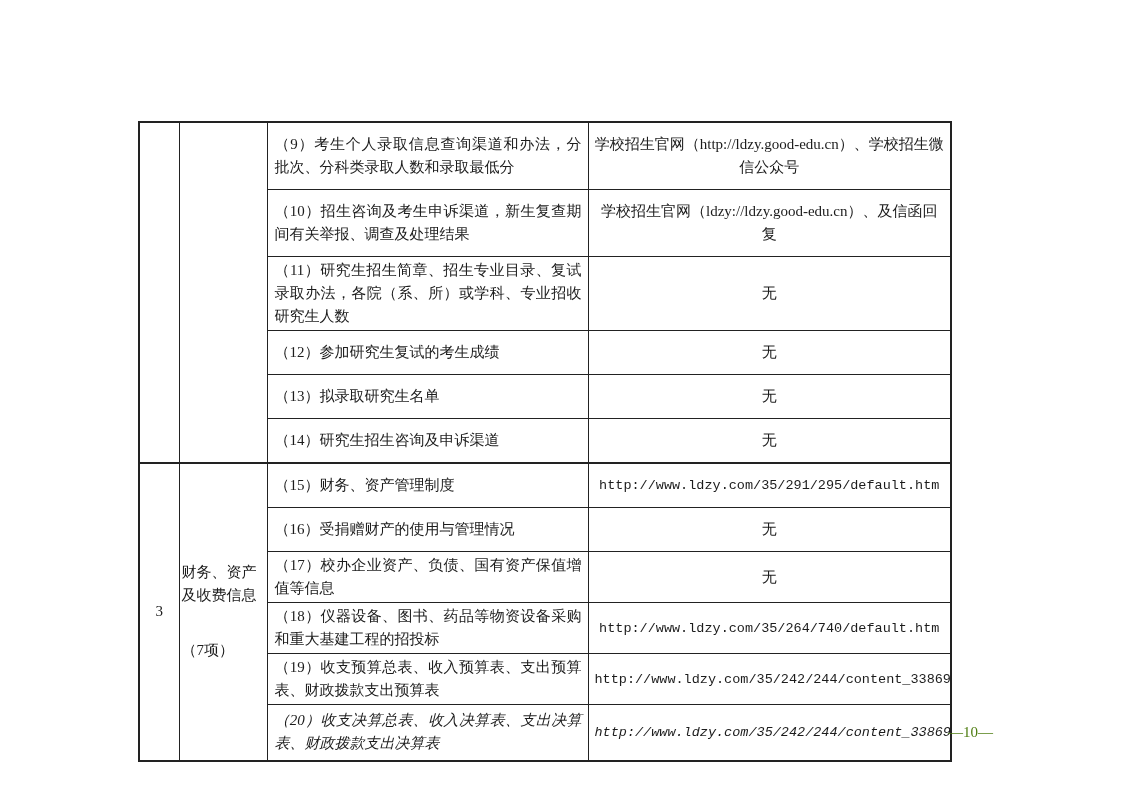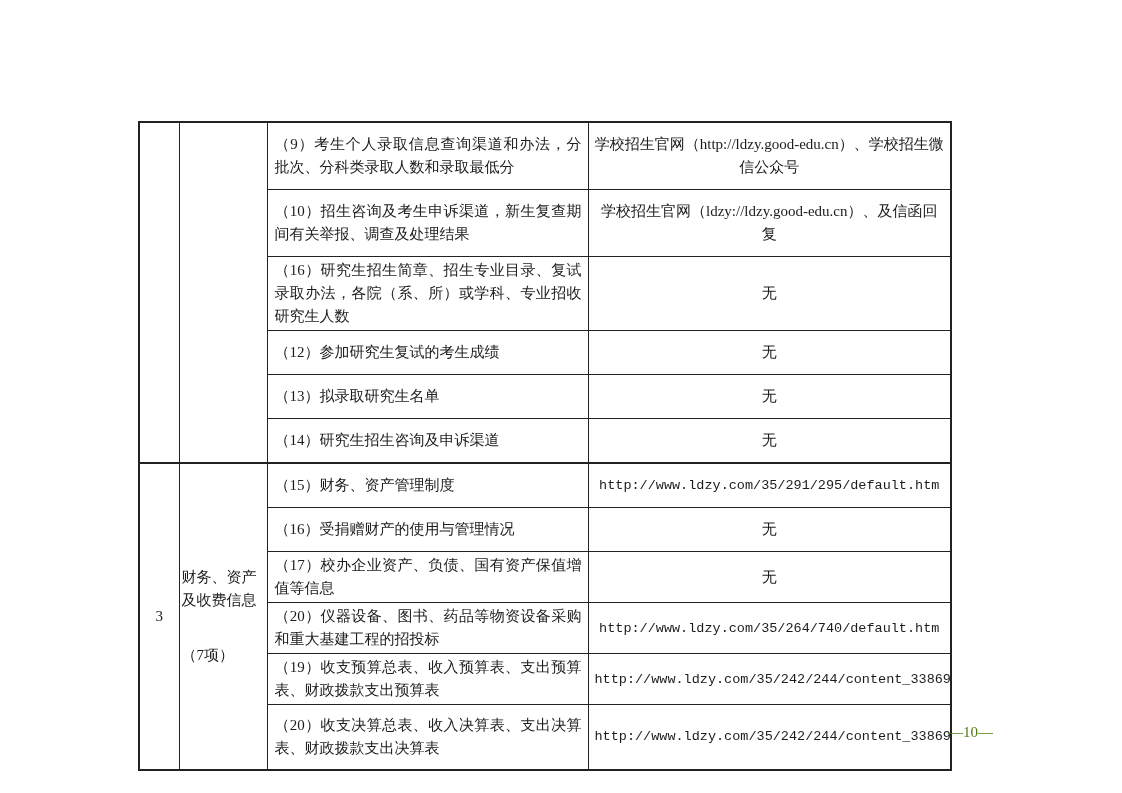--- a/index.html
+++ b/index.html
@@ -88,21 +88,21 @@
       <td class="c-num" rowspan="6"></td>
       <td class="c-cat" rowspan="6"></td>
       <td class="c-item">（9）考生个人录取信息查询渠道和办法，分批次、分科类录取人数和录取最低分</td>
       <td class="c-value">学校招生官网（http://ldzy.good-edu.cn）、学校招生微信公众号</td>
     </tr>
     <tr style="height:50px;">
       <td class="c-item">（10）招生咨询及考生申诉渠道，新生复查期间有关举报、调查及处理结果</td>
       <td class="c-value">学校招生官网（ldzy://ldzy.good-edu.cn）、及信函回复</td>
     </tr>
     <tr style="height:48px;">
-      <td class="c-item">（16）研究生招生简章、招生专业目录、复试录取办法，各院（系、所）或学科、专业招收研究生人数</td>
+      <td class="c-item">（11）研究生招生简章、招生专业目录、复试录取办法，各院（系、所）或学科、专业招收研究生人数</td>
       <td class="c-value">无</td>
     </tr>
     <tr style="height:30px;margin-left:20px;">
       <td class="c-item">（12）参加研究生复试的考生成绩</td>
       <td class="c-value">无</td>
     </tr>
     <tr style="height:29px;">
       <td class="c-item">（13）拟录取研究生名单</td>
       <td class="c-value">无</td>
     </tr>
@@ -123,27 +123,27 @@
     </tr>
     <tr style="height:42px;">
       <td class="c-item">（16）受捐赠财产的使用与管理情况</td>
       <td class="c-value">无</td>
     </tr>
     <tr style="height:39px;">
       <td class="c-item">（17）校办企业资产、负债、国有资产保值增值等信息</td>
       <td class="c-value">无</td>
     </tr>
     <tr style="height:43px;">
-      <td class="c-item">（20）仪器设备、图书、药品等物资设备采购和重大基建工程的招投标</td>
+      <td class="c-item">（18）仪器设备、图书、药品等物资设备采购和重大基建工程的招投标</td>
       <td class="c-value mono">http://www.ldzy.com/35/264/740/default.htm</td>
     </tr>
     <tr style="height:51px;">
       <td class="c-item">（19）收支预算总表、收入预算表、支出预算表、财政拨款支出预算表</td>
       <td class="c-value mono">http://www.ldzy.com/35/242/244/content_33869.html</td>
     </tr>
-    <tr style="height:65px;">
+    <tr style="height:56px;font-style:italic;">
       <td class="c-item">（20）收支决算总表、收入决算表、支出决算表、财政拨款支出决算表</td>
       <td class="c-value mono">http://www.ldzy.com/35/242/244/content_33869.html</td>
     </tr>
   </tbody>
 </table>
 
 <div class="page-number">—10—</div>
 
 </body></html>

